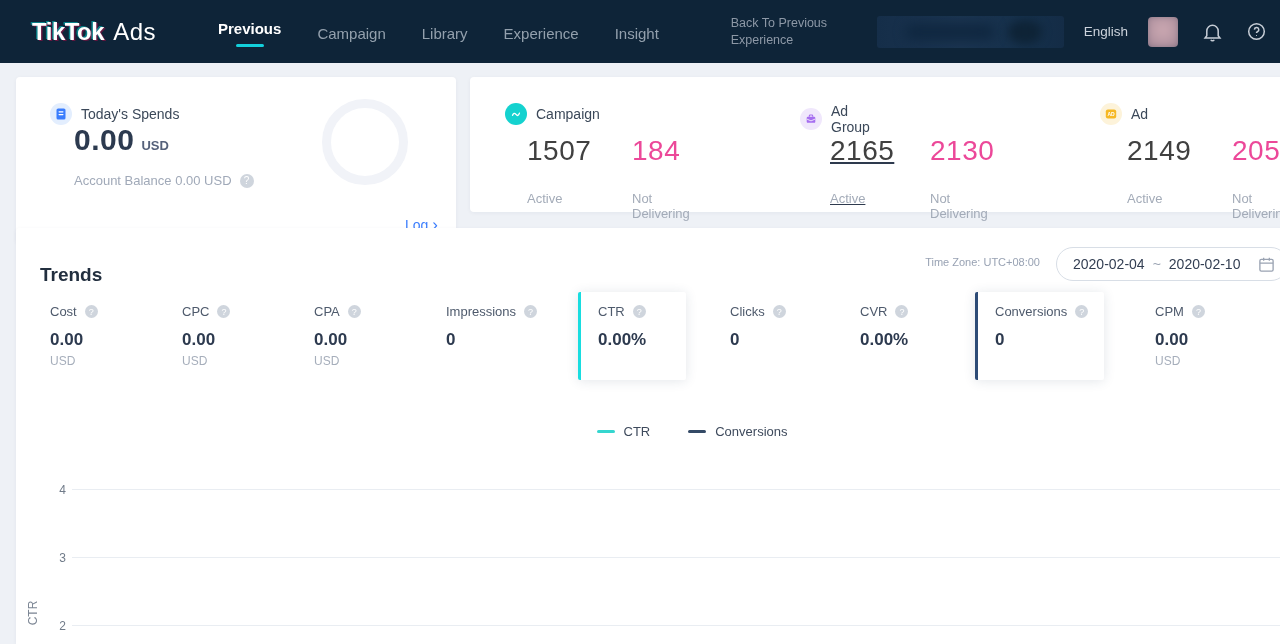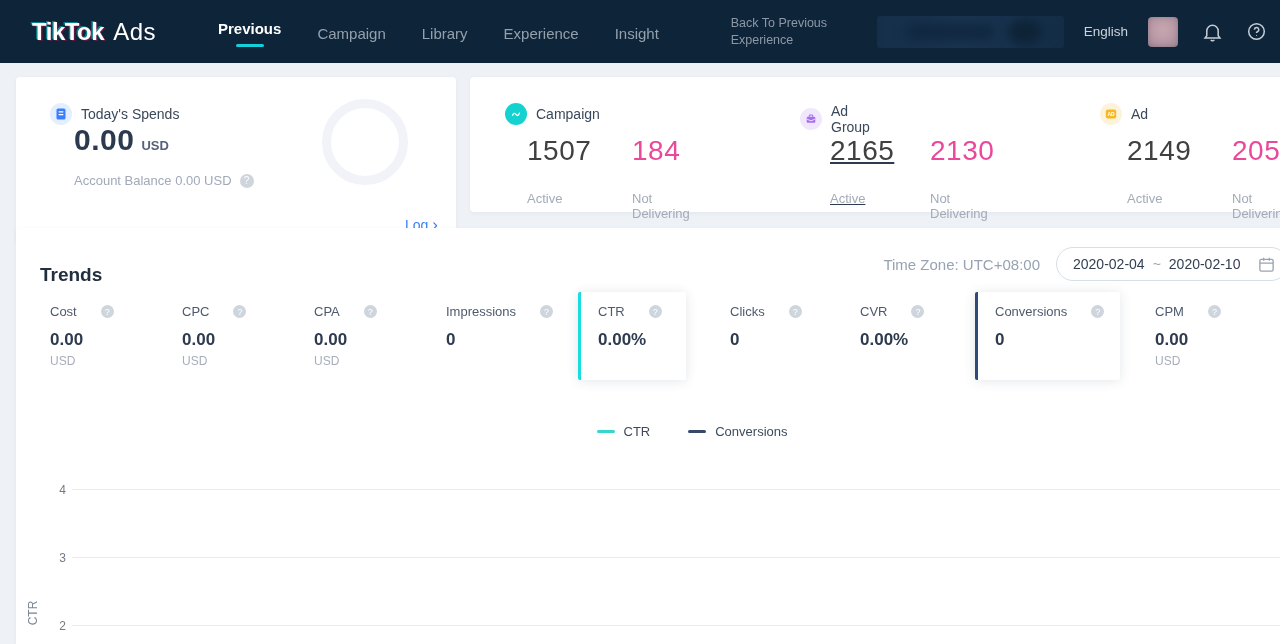--- a/index.html
+++ b/index.html
@@ -63,30 +63,30 @@
   .stat-col { position:absolute; top:58px; }
   .stat-col .big { font-size:28px; font-weight:500; letter-spacing:0.5px; }
   .stat-col .big.teal { color:#404040; }
   .stat-col .big.dark { color:#ec4899; }
   .stat-col .sub { margin-top:24px; font-size:13px; color:#a3abb8; }
 
   
   .trends-panel { position:absolute; left:16px; top:228px; width:1280px; height:416px;
     background:#fff; border-radius:4px 0 0 0; box-shadow:0 1px 4px rgba(25,45,80,.05); }
   .trends-title { position:absolute; left:24px; top:24px; font-size:19px; font-weight:700; color:#222f3f;margin-top:12px; }
-  .timezone { position:absolute; right:256px; top:28px; font-size:15px; color:#98a2b3; }
+  .timezone { position:absolute; right:256px; top:28px; font-size:11px; color:#98a2b3; }
   .datebox { position:absolute; left:1040px; top:19px; width:232px; height:34px; border:1px solid #d8dee6;
     border-radius:17px; display:flex; align-items:center; padding:0 12px 0 16px; gap:8px;
     font-size:14px; color:#323e52; background:#fff; cursor:pointer; }
   .datebox .tilde { color:#9aa3b2; }
   .datebox svg { margin-left:auto; stroke:#9aa3b2; fill:none; stroke-width:1.4; }
 
   .metric { position:absolute; top:64px; height:88px; min-width:108px; padding:12px 16px 0 20px; border-radius:2px; cursor:pointer; }
   .metric.sel { background:#fff; box-shadow:0 1px 12px rgba(40,60,95,.13); border-left:3px solid #17cfcf; padding-left:17px; }
-  .m-head { display:flex; align-items:center; gap:24px; font-size:13px; color:#4e5a6c;text-align:right; }
+  .m-head { display:flex; align-items:center; gap:8px; font-size:13px; color:#4e5a6c;text-align:right; }
   .m-head .qmark { width:13px; height:13px; font-size:9px; }
   .m-value { margin-top:11px; font-size:17px; font-weight:600; color:#2d3a4f; }
   .m-unit { margin-top:4px; font-size:12px; color:#a6aebb; min-height:14px; }
 
   .legend { position:absolute; left:0; top:196px; width:100%; display:flex; justify-content:center; gap:38px; padding-left:72px; }
   .legend-item { display:flex; align-items:center; gap:9px; font-size:13px; color:#3e4a5c; cursor:pointer; }
   .swatch { width:18px; height:3px; border-radius:2px; display:inline-block; }
 
   .chart { position:absolute; left:0; top:230px; width:100%; height:186px; }
   .gridline { position:absolute; left:56px; right:16px; border-top:1px solid #e9edf2; }

